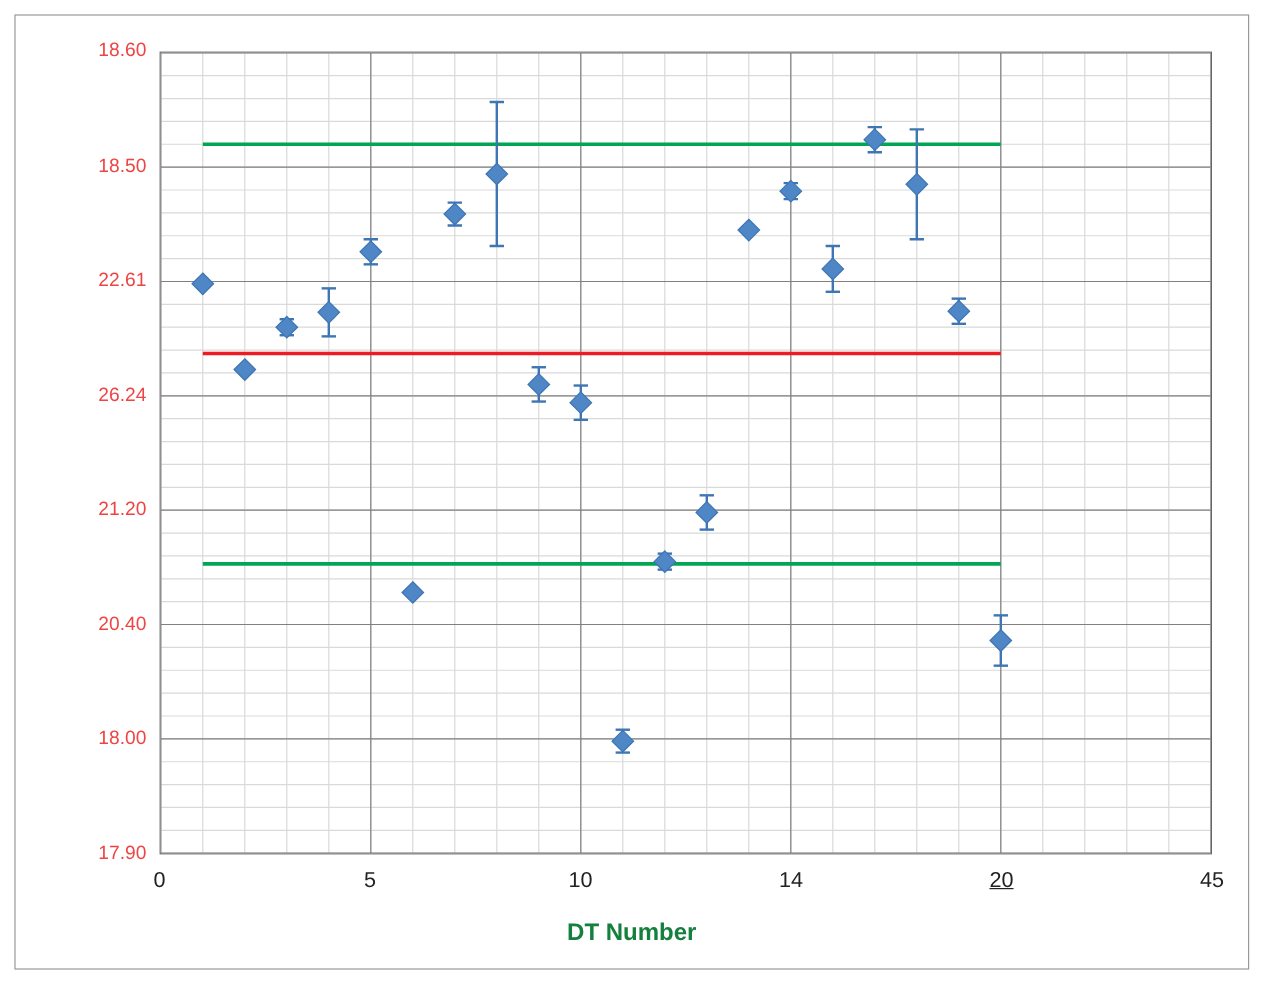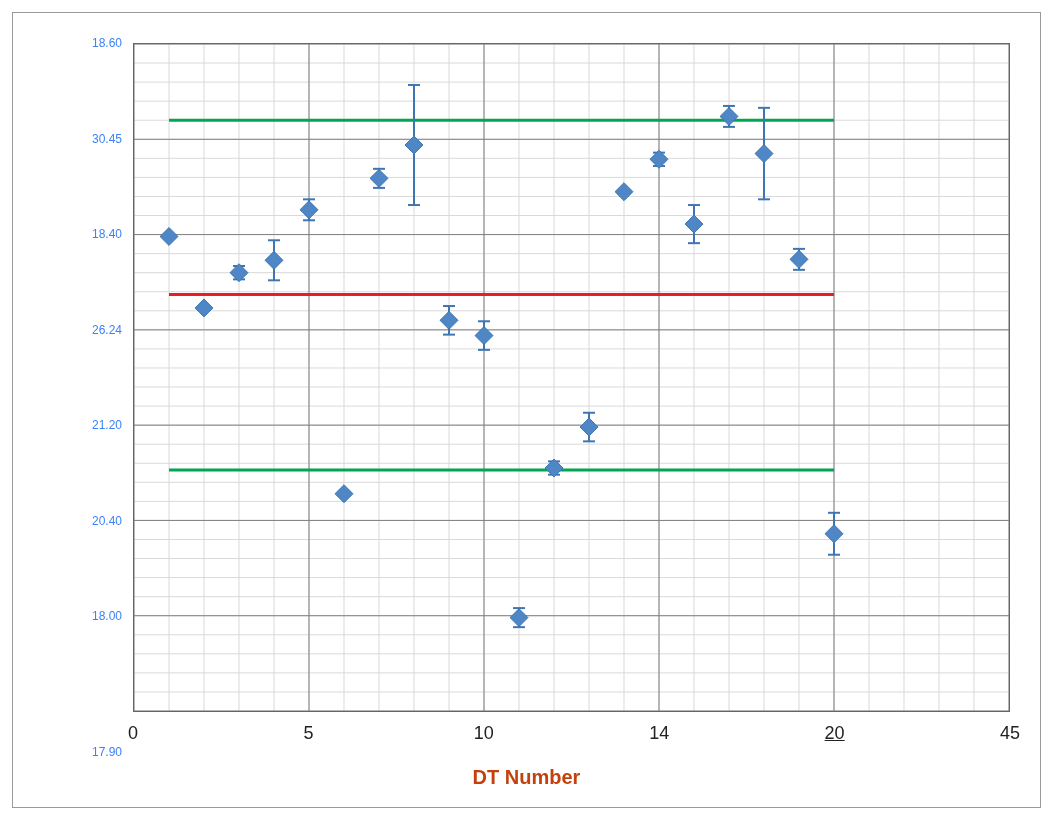--- a/index.html
+++ b/index.html
@@ -48,36 +48,36 @@
     color: #222;
     white-space: nowrap;
   }
   .x-label {
     position: absolute;
     left: 50%;
     bottom: 18px;
     transform: translateX(-50%);
     font-size: 20px;
     font-weight: bold;
-    color: #c2410c;
+    color: #15803d;
     white-space: nowrap;
   }
   .y-ticks {
     position: absolute;
     left: 55px;
     top: 30px;
     bottom: 95px;
     width: 60px;
   }
   .y-tick {
     position: absolute;
     right: 6px;
     transform: translateY(-50%);
-    font-size: 12px;
-    color: #3b82f6;
+    font-size: 16px;
+    color: #ef4444;
     white-space: nowrap;
   }
   .x-ticks {
     position: absolute;
     left: 120px;
     right: 30px;
     bottom: 60px;
     height: 30px;
   }
   .x-tick {
@@ -254,27 +254,27 @@
             <polygon points="561.28 171.62999999999937 570.28 180.62999999999937 561.28 189.62999999999937 552.28 180.62999999999937" fill="#4E86C6" stroke="#3E75B3" stroke-width="1"></polygon>
             <polygon points="596.36 63.634285714285966 605.36 72.63428571428597 596.36 81.63428571428597 587.36 72.63428571428597" fill="#4E86C6" stroke="#3E75B3" stroke-width="1"></polygon>
             <polygon points="631.4399999999999 100.90714285714432 640.4399999999999 109.90714285714432 631.4399999999999 118.90714285714432 622.4399999999999 109.90714285714432" fill="#4E86C6" stroke="#3E75B3" stroke-width="1"></polygon>
             <polygon points="666.52 206.99142857143022 675.52 215.99142857143022 666.52 224.99142857143022 657.52 215.99142857143022" fill="#4E86C6" stroke="#3E75B3" stroke-width="1"></polygon>
             <polygon points="701.6 482.2371428571436 710.6 491.2371428571436 701.6 500.2371428571436 692.6 491.2371428571436" fill="#4E86C6" stroke="#3E75B3" stroke-width="1"></polygon>
           </g>
         </svg>
     </div>
 
     <div class="y-ticks" id="y-ticks">
-        <div class="y-tick" style="top: 100%; margin-top: 40px;">17.90</div>
+        <div class="y-tick" style="top: 100%;">17.90</div>
         <div class="y-tick" style="top: 85.7143%; text-align: center;">18.00</div>
         <div class="y-tick" style="top: 71.4286%;">20.40</div>
         <div class="y-tick" style="top: 57.1429%;">21.20</div>
         <div class="y-tick" style="top: 42.8571%;">26.24</div>
-        <div class="y-tick" style="top: 28.5714%;">18.40</div>
-        <div class="y-tick" style="top: 14.2857%;">30.45</div>
+        <div class="y-tick" style="top: 28.5714%;">22.61</div>
+        <div class="y-tick" style="top: 14.2857%;">18.50</div>
         <div class="y-tick" style="top: 0%;">18.60</div>
       </div>
     <div class="x-ticks" id="x-ticks">
         <div class="x-tick" style="left: 0%;">0</div>
         <div class="x-tick" style="left: 20%;">5</div>
         <div class="x-tick" style="left: 40%;">10</div>
         <div class="x-tick" style="left: 60%;">14</div>
         <div class="x-tick" style="left: 80%; text-decoration: underline;">20</div>
         <div class="x-tick" style="left: 100%;">45</div>
       </div>

